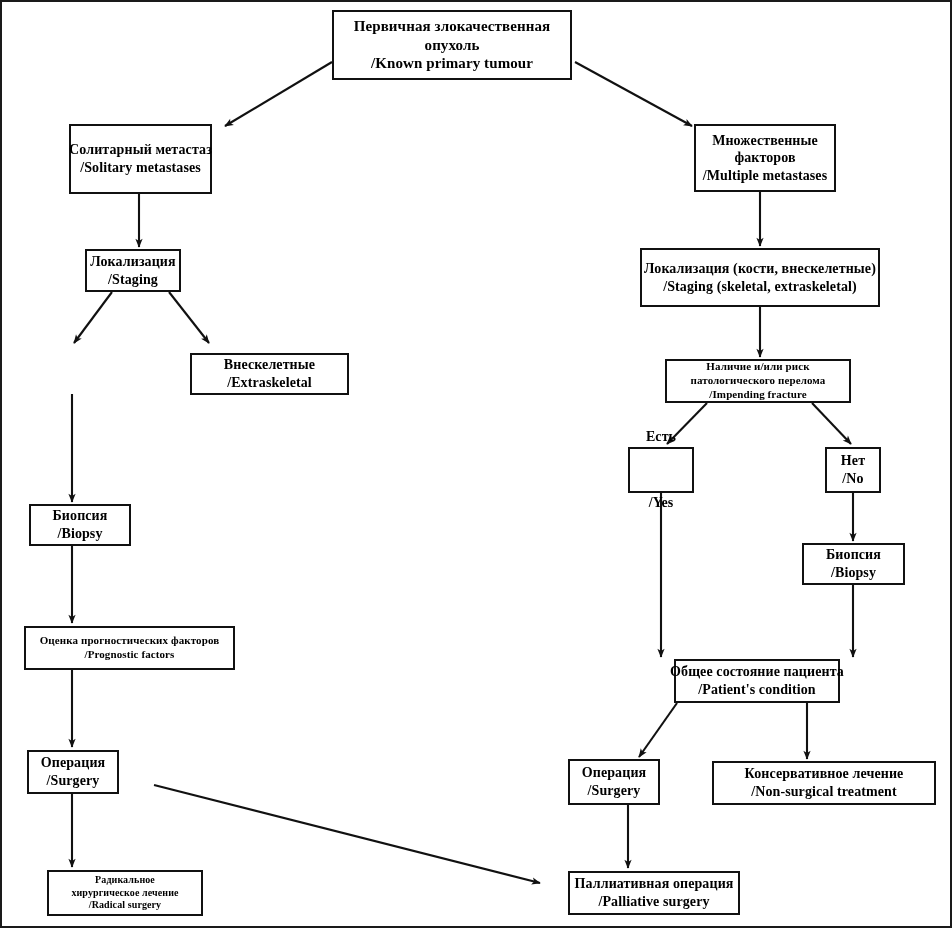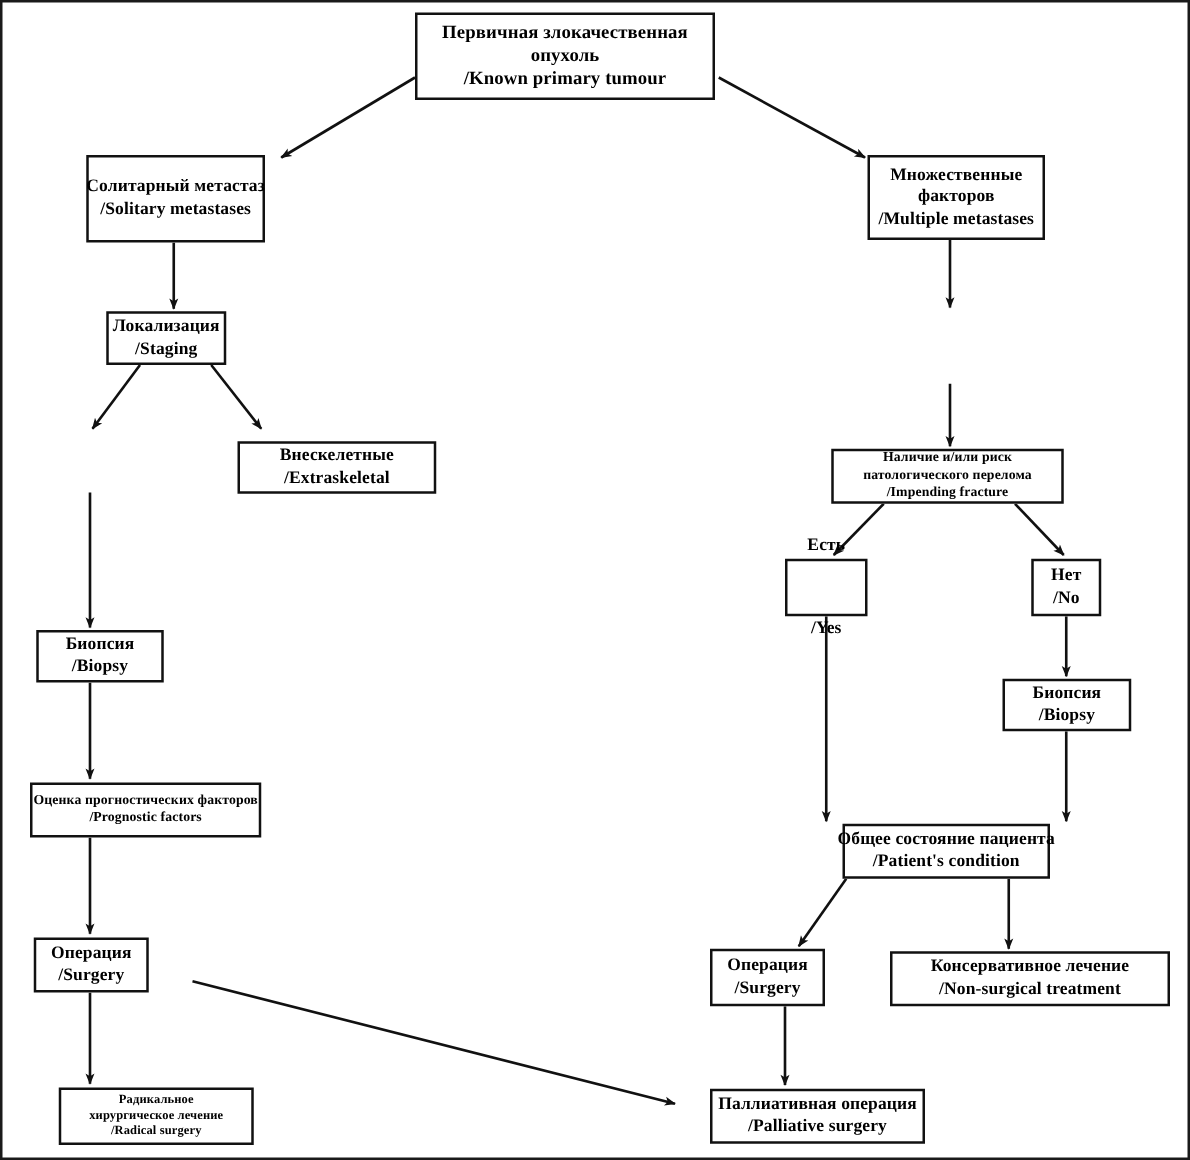--- a/index.html
+++ b/index.html
@@ -118,20 +118,24 @@
     <span class="ln">Множественные</span>
     <span class="ln">факторов</span>
     <span class="ln">/Multiple metastases</span>
   </div>
 
   <div class="node fs14" style="left:83px; top:247px; width:96px; height:43px;">
     <span class="ln">Локализация</span>
     <span class="ln">/Staging</span>
   </div>
 
+  <div class="node fs14" style="left:638px; top:246px; width:240px; height:59px;">
+    <span class="ln">Локализация (кости, внескелетные)</span>
+    <span class="ln">/Staging (skeletal, extraskeletal)</span>
+  </div>
 
 
   <div class="node fs14" style="left:188px; top:351px; width:159px; height:42px;">
     <span class="ln">Внескелетные</span>
     <span class="ln">/Extraskeletal</span>
   </div>
 
   <div class="node fs11" style="left:663px; top:357px; width:186px; height:44px;">
     <span class="ln">Наличие и/или риск</span>
     <span class="ln">патологического перелома</span>
@@ -151,21 +155,21 @@
   <div class="node fs14" style="left:27px; top:502px; width:102px; height:42px;">
     <span class="ln">Биопсия</span>
     <span class="ln">/Biopsy</span>
   </div>
 
   <div class="node fs14" style="left:800px; top:541px; width:103px; height:42px;">
     <span class="ln">Биопсия</span>
     <span class="ln">/Biopsy</span>
   </div>
 
-  <div class="node fs11" style="left:22px; top:624px; width:185px; height:44px;">
+  <div class="node fs11" style="left:22px; top:624px; width:211px; height:44px;">
     <span class="ln">Оценка прогностических факторов</span>
     <span class="ln">/Prognostic factors</span>
   </div>
 
   <div class="node fs14" style="left:672px; top:657px; width:166px; height:44px;">
     <span class="ln">Общее состояние пациента</span>
     <span class="ln">/Patient's condition</span>
   </div>
 
   <div class="node fs14" style="left:25px; top:748px; width:92px; height:44px;">

